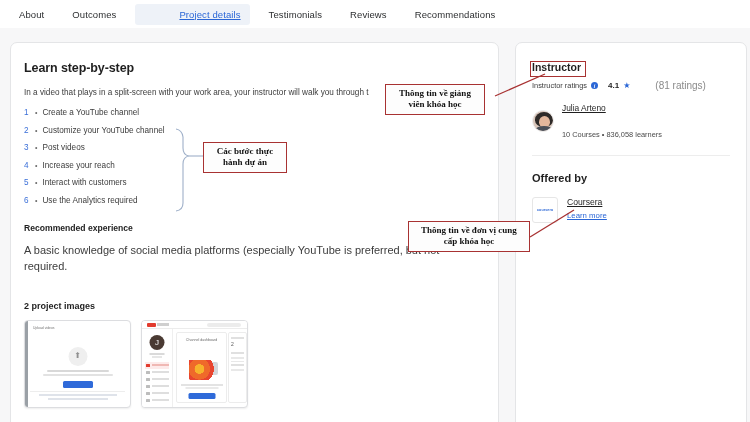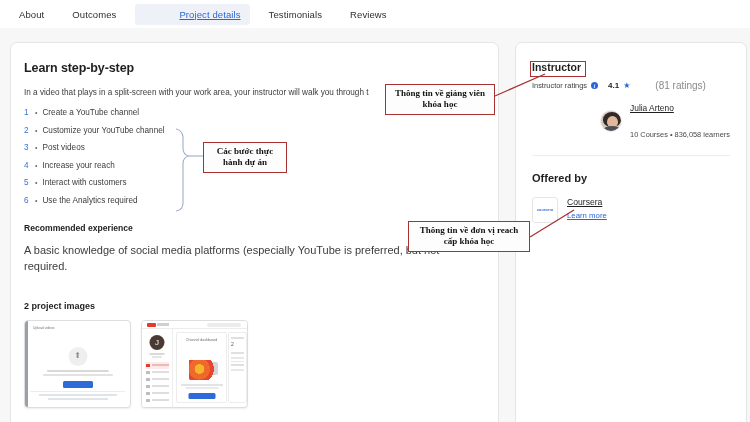--- a/index.html
+++ b/index.html
@@ -160,21 +160,21 @@
   .info-dot {
     width: 7px; height: 7px; border-radius: 50%; background: #2a66d6;
     color: #fff; font-size: 5.2px; font-weight: bold;
     display: inline-flex; align-items: center; justify-content: center;
     font-style: italic;
   }
   .rating-val { font-weight: bold; color: #1f1f1f; font-size: 8px; margin-left: 6px; }
   .star { color: #2a66d6; font-size: 8px; }
   .rating-count { color: #8a8a8a; font-size: 10px; margin-left: 21px; }
 
-  .instructor-row { display: flex; align-items: center; gap: 8px; margin-top: 12px; justify-content: flex-end; }
+  .instructor-row { display: flex; align-items: center; gap: 8px; margin-top: 12px; }
   .avatar {
     width: 22px; height: 22px; border-radius: 50%; flex: none;
     background: #d9c6bb; position: relative; overflow: hidden;
     border: 1px solid #eee;
   }
   .av-hair { position: absolute; left: 2px; top: 1px; width: 18px; height: 15px; background: #2e2a28; border-radius: 50% 50% 45% 45%; }
   .av-face { position: absolute; left: 5.5px; top: 5px; width: 11px; height: 12px; background: #e3b79c; border-radius: 50% 50% 48% 48%; }
   .av-body { position: absolute; left: 2px; bottom: -4px; width: 18px; height: 9px; background: #4a4f58; border-radius: 50% 50% 0 0; }
   .inst-name {
     font-size: 8.4px; color: #1f1f1f; text-decoration: underline; font-weight: 400;
@@ -202,41 +202,42 @@
     color: #111;
     font-family: "Liberation Serif", serif;
     font-weight: bold;
     font-size: 9px;
     text-align: center;
     line-height: 1.25;
     padding: 3px 5px;
     z-index: 30;
   }
   .anno-steps { left: 203px; top: 142px; width: 84px; }
-  .anno-inst  { left: 385px; top: 84px;  width: 110px; }
+  .anno-inst  { left: 385px; top: 84px;  width: 100px; }
   .anno-org   { left: 408px; top: 221px; width: 122px; }
 
   .hl-box {
     position: absolute; left: 530px; top: 61px; width: 56px; height: 16px;
     border: 1.4px solid #a83232; z-index: 30;
   }
 
   .lines { position: absolute; left: 0; top: 0; width: 750px; height: 422px; z-index: 25; pointer-events: none; }
 </style>
 </head>
 <body>
 
 <div id="page">
 
   <div class="navbar">
     <div class="nav-tab">About</div>
     <div class="nav-tab">Outcomes</div>
     <div class="nav-tab active">Project details</div>
     <div class="nav-tab">Testimonials</div>
     <div class="nav-tab">Reviews</div>
+    <div class="nav-tab">Recommendations</div>
   </div>
 
   <div class="content">
 
     <div class="card card-main">
       <div class="main-inner">
         <div class="h-title">Learn step-by-step</div>
         <div class="intro">In a video that plays in a split-screen with your work area, your instructor will walk you through t</div>
 
         <ul class="steps">
@@ -405,15 +406,15 @@
 
     <path d="M495,96 L545,74" fill="none" stroke="#a83232" stroke-width="1.3"></path>
 
     <path d="M530,237 L574,210" fill="none" stroke="#a83232" stroke-width="1.3"></path>
   </svg>
 
   <div class="hl-box"></div>
 
   <div class="anno anno-steps">Các bước thực hành dự án</div>
   <div class="anno anno-inst">Thông tin về giảng viên khóa học</div>
-  <div class="anno anno-org">Thông tin về đơn vị reach cấp khóa học</div>
+  <div class="anno anno-org">Thông tin về đơn vị cung cấp khóa học</div>
 
 </div>
 
 </body></html>

